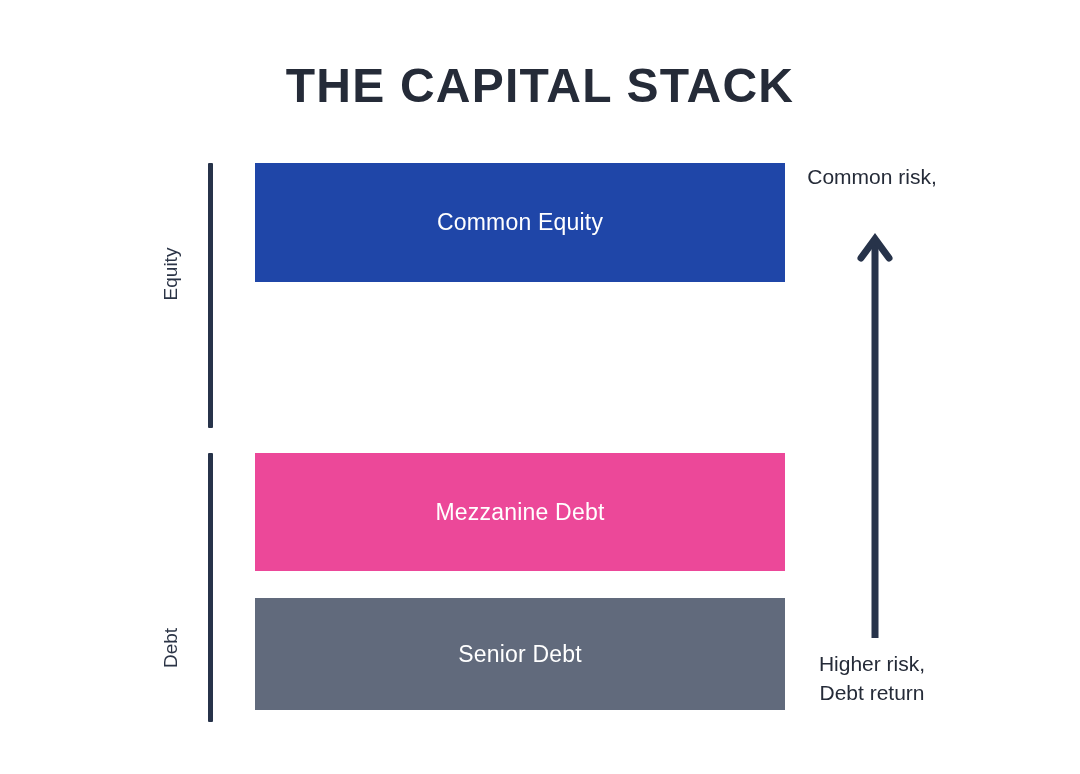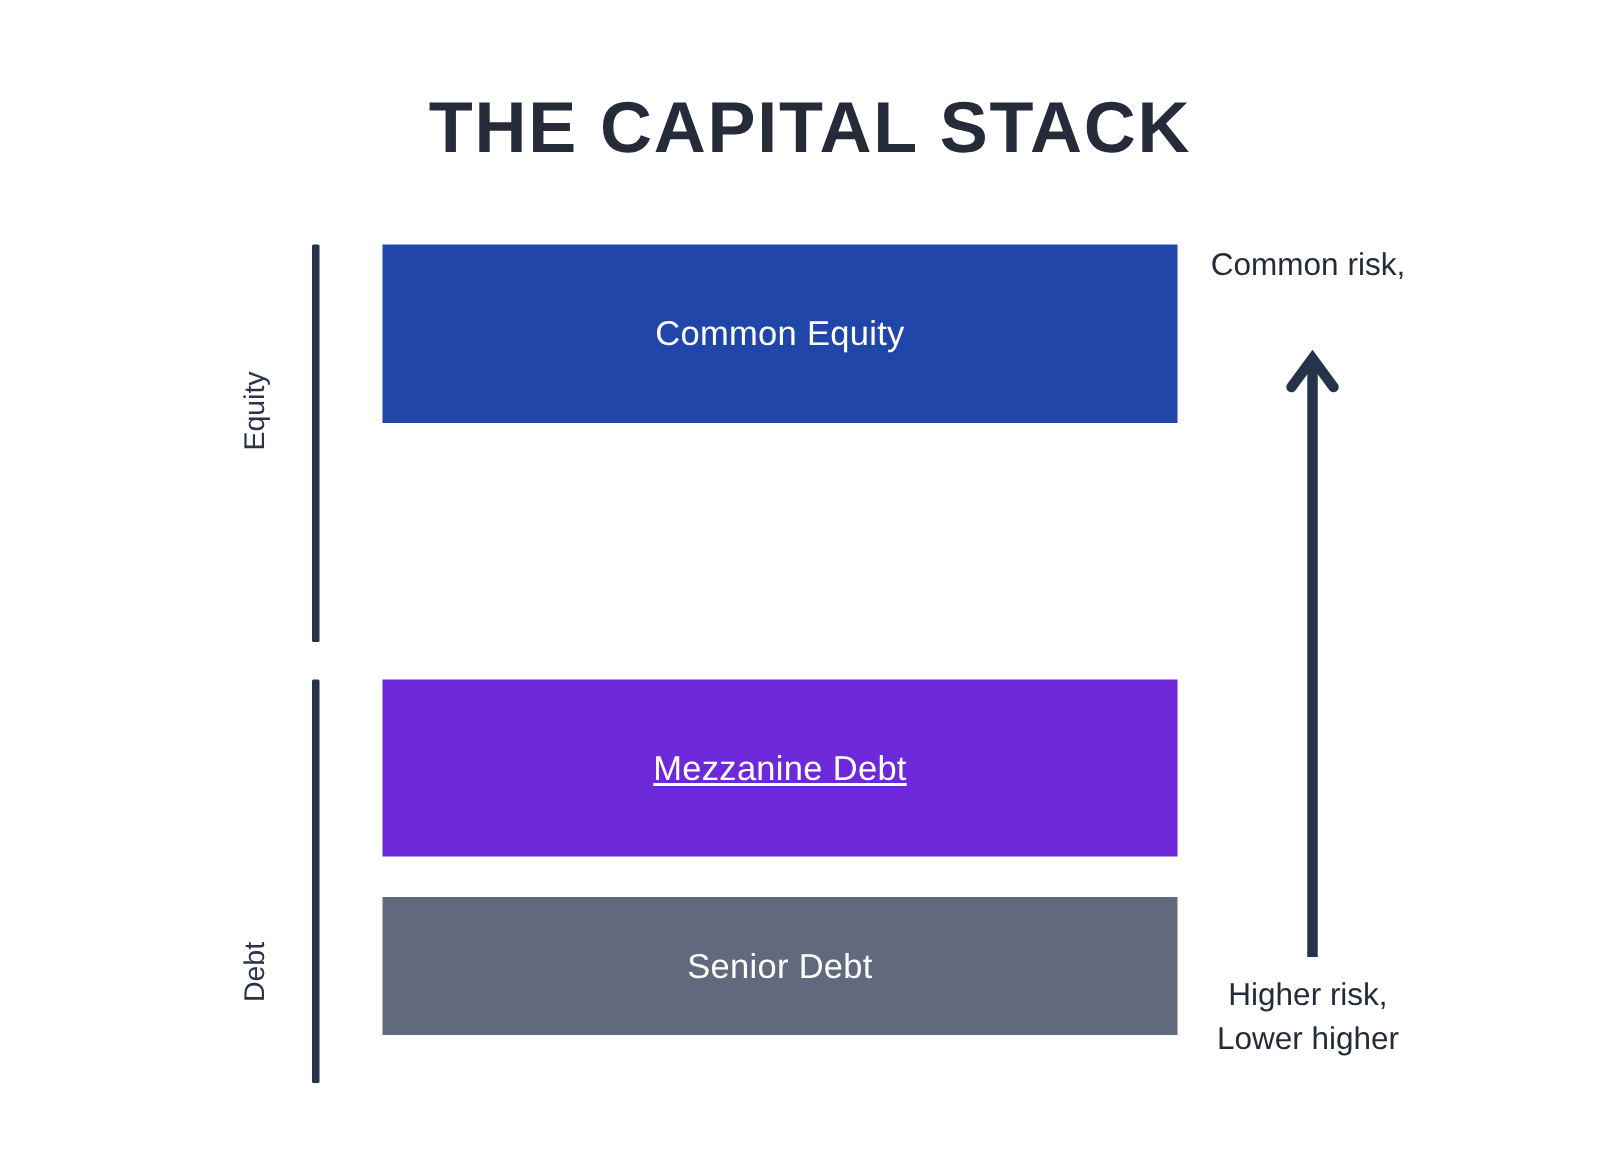--- a/index.html
+++ b/index.html
@@ -79,21 +79,21 @@
     color: #ffffff;
     font-size: 23px;
     letter-spacing: 0.2px;
     box-sizing: border-box;
   }
   .bar-label { pointer-events: none; }
 
   .bar.b0 { top: 163px; height: 119px; }
   .bar.b1 { top: 310px; height: 118px; }
   .bar.b2 { top: 453px; height: 118px; }
-  .bar.b3 { top: 598px; height: 92px; }
+  .bar.b3 { top: 598px; height: 112px; }
 
   
   .risk-note {
     position: absolute;
     width: 240px;
     text-align: center;
     font-size: 21px;
     line-height: 1.36;
     color: #252B38;
   }
@@ -120,34 +120,34 @@
 
   <div class="group-rule equity"></div>
   <div class="group-rule debt"></div>
 
   <div class="group-label equity">Equity</div>
   <div class="group-label debt">Debt</div>
 
   <div class="bar b0" style="background-color: rgb(31, 70, 168);">
     <span class="bar-label">Common Equity</span>
   </div>
-  <div class="bar b2" style="background-color: #6d28d9; text-decoration: underline;">
+  <div class="bar b2" style="background-color: #ec4899;">
     <span class="bar-label">Mezzanine Debt</span>
   </div>
   <div class="bar b3" style="background-color: rgb(97, 106, 124);">
     <span class="bar-label">Senior Debt</span>
   </div>
 
   <div class="risk-note top">
     <span class="line">Common risk,</span>
   </div>
 
   <div class="risk-note bottom">
     <span class="line">Higher risk,</span>
-    <span class="line">Lower higher</span>
+    <span class="line">Debt return</span>
   </div>
 
   <div class="arrow-wrap">
     <svg width="60" height="412" viewBox="0 0 60 412" xmlns="http://www.w3.org/2000/svg">
       <line x1="30" y1="406" x2="30" y2="10" stroke="#27334A" stroke-width="7" stroke-linecap="butt"></line>
       <polyline points="16,26 30,7 44,26" fill="none" stroke="#27334A" stroke-width="7" stroke-linecap="round" stroke-linejoin="miter"></polyline>
     </svg>
   </div>
 
 </div>

